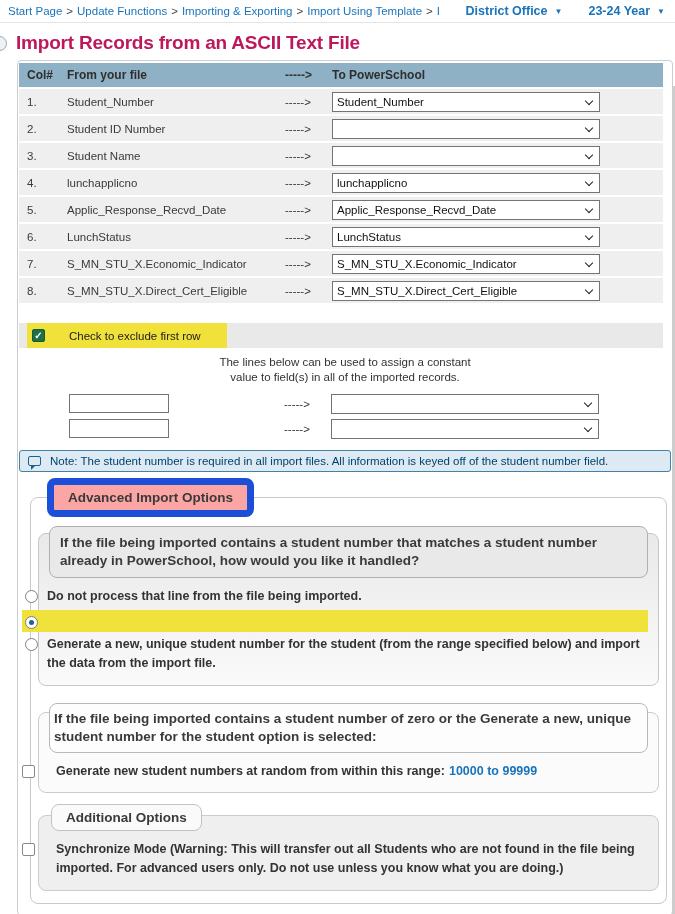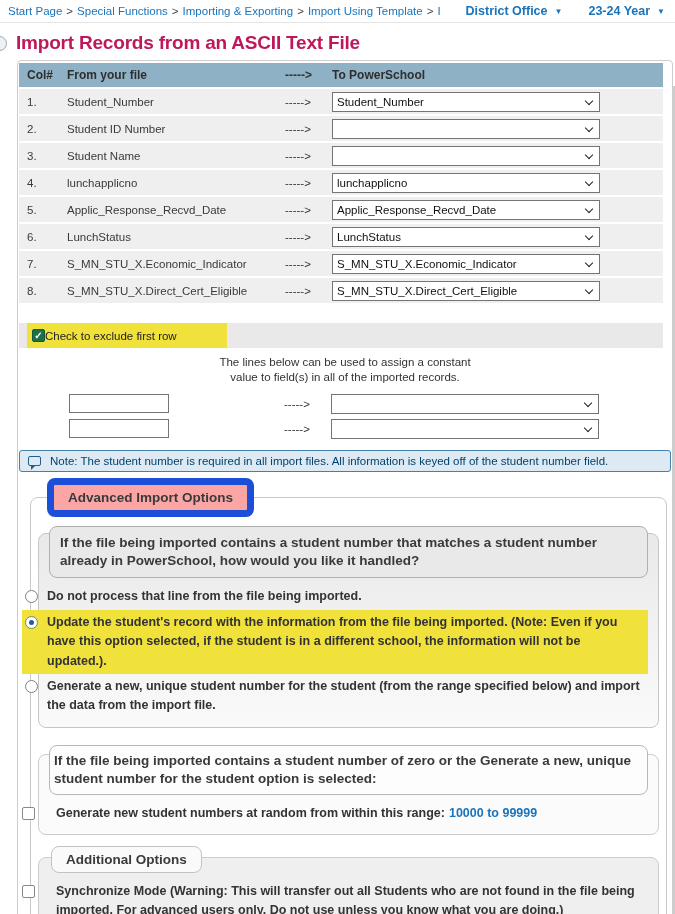--- a/index.html
+++ b/index.html
@@ -44,21 +44,21 @@
   
   .gap18 { height:18px; }
   .exclude-row { background:#e9e9e9; height:25px; margin:0 9px 0 1px;
         display:flex; align-items:center; padding-left:8px; }
   .hl-band { background:#f0e13b; height:25px; display:flex; align-items:center;
         width:200px; padding-left:5px; }
   .cb { width:13px; height:13px; border:1px solid #898989; background:#fff; border-radius:2px;
         flex:none; display:inline-flex; align-items:center; justify-content:center; cursor:pointer; }
   .cb.checked { background:#1e7145; border-color:#15593a; color:#fff; font-size:10px; font-weight:bold; }
   .cb.checked::after { content:"✓"; }
-  .exclude-label { font-size:11.5px; color:#222;text-align:center; }
+  .exclude-label { margin-left:24px; font-size:11.5px; color:#222;text-align:center; }
   
   .instr { text-align:center; font-size:11.5px; color:#333; line-height:15px; margin-top:7px; }
   .crows { margin-top:6px; }
   .crow { display:flex; align-items:center; height:25px; padding-left:51px; font-size:11.5px; }
   .crow input { width:100px; height:19px; border:1px solid #747474; font-size:11.5px;
         padding:0 3px; font-family:inherit; }
   .crow .c-arrow { margin-left:115px; }
   
   .note { margin:9px 1px 6px 1px; background:#ddeaf4; border:1px solid #4381ab; border-radius:3px;
         display:flex; align-items:center; padding:4px 8px; font-size:11.5px; color:#00426b; }
@@ -97,21 +97,21 @@
         font-size:12.5px; font-weight:bold; line-height:1.5; color:#333; }
   .copt .cb { margin-top:3px; }
   .range { color:#1a74bb; margin-left:4px; }
   .edge { position:absolute; right:0; top:86px; bottom:0; width:3px; background:#cdcdcd; }
 </style>
 </head>
 <body>
 
 <div class="bc">
   <span class="bc-links">
-    <a href="#">Start Page</a><span class="sep">&gt;</span><a href="#">Special Functions</a><span class="sep">&gt;</span><a href="#">Importing &amp; Exporting</a><span class="sep">&gt;</span><a href="#">Import Using Template</a><span class="sep">&gt;</span><a href="#">Import R...</a>
+    <a href="#">Start Page</a><span class="sep">&gt;</span><a href="#">Update Functions</a><span class="sep">&gt;</span><a href="#">Importing &amp; Exporting</a><span class="sep">&gt;</span><a href="#">Import Using Template</a><span class="sep">&gt;</span><a href="#">Import R...</a>
   </span>
   <span class="ctx"><span>District Office</span><span class="tri">▼</span></span>
   <span class="ctx"><span>23-24 Year</span><span class="tri">▼</span></span>
 </div>
 
 <div class="title-row">
   <span class="title-icon"></span>
   <h1>Import Records from an ASCII Text File</h1>
 </div>
 
@@ -210,21 +210,20 @@
     <legend class="tab">Advanced Import Options</legend>
 
     <div class="panel1">
       <div class="p-heading">If the file being imported contains a student number that matches a student number already in PowerSchool, how would you like it handled?</div>
       <div class="opt">
         <span class="radio"></span>
         <span>Do not process that line from the file being imported.</span>
       </div>
       <div class="opt highlight">
         <span class="radio sel"></span>
-        <span>Update the student's record with the information from the file being imported. (Note: Even if you have this option selected, if the student is in a different school, the information will not be updated.).</span>
       </div>
       <div class="opt">
         <span class="radio"></span>
         <span>Generate a new, unique student number for the student (from the range specified below) and import the data from the import file.</span>
       </div>
     </div>
 
     <div class="p2">
       <div class="p2-heading">If the file being imported contains a student number of zero or the Generate a new, unique student number for the student option is selected:</div>
       <div class="copt">

